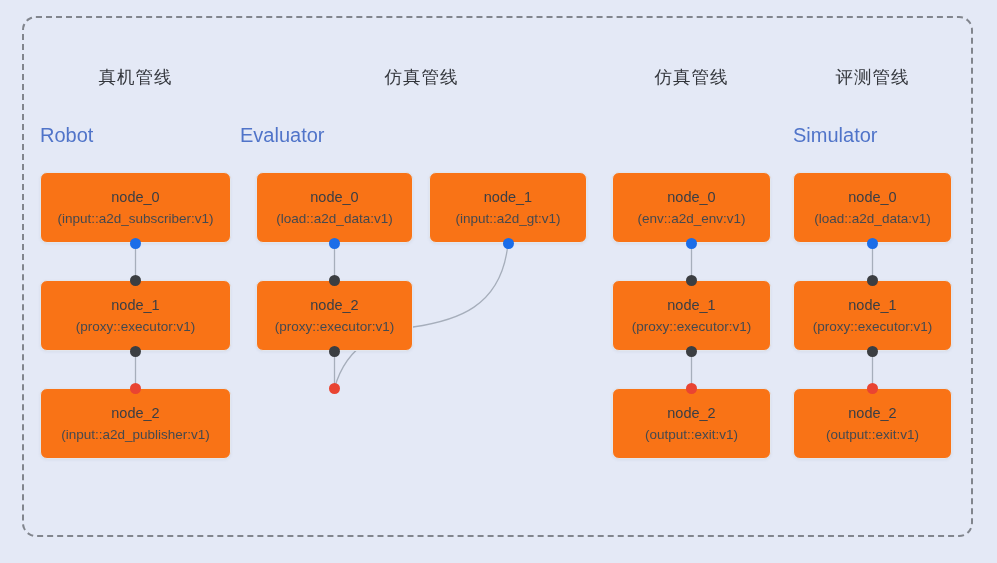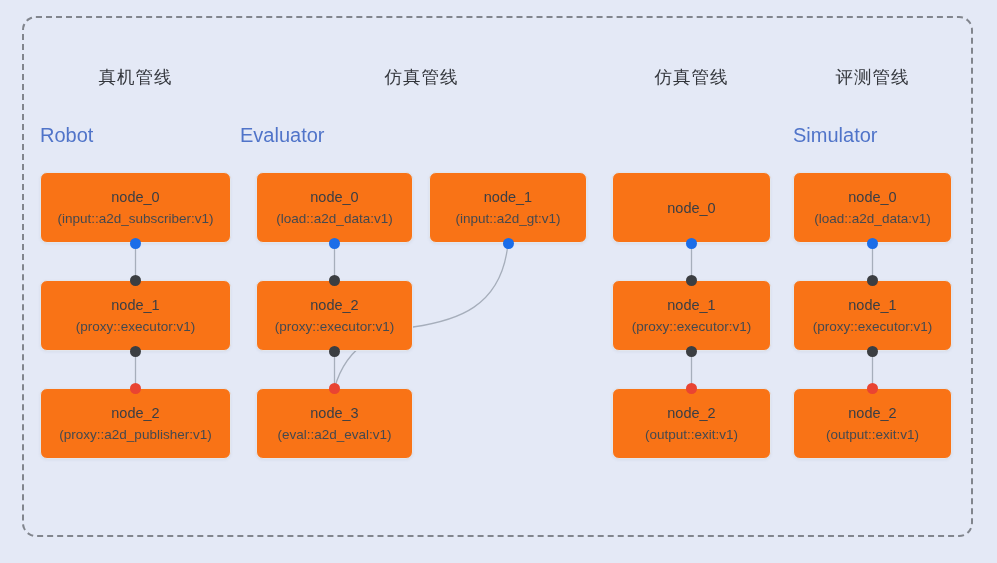--- a/index.html
+++ b/index.html
@@ -56,42 +56,39 @@
   <div class="card" style="left:40px;top:172px;width:191px">
     <div class="nname">node_0</div>
     <div class="ntype">(input::a2d_subscriber:v1)</div>
   </div>
   <div class="card" style="left:40px;top:280px;width:191px">
     <div class="nname">node_1</div>
     <div class="ntype">(proxy::executor:v1)</div>
   </div>
   <div class="card" style="left:40px;top:388px;width:191px">
     <div class="nname">node_2</div>
-    <div class="ntype">(proxy::a2d_publisher:v1)</div>
+    <div class="ntype">(input::a2d_publisher:v1)</div>
   </div>
 
   <div class="card" style="left:256px;top:172px;width:157px">
     <div class="nname">node_0</div>
     <div class="ntype">(load::a2d_data:v1)</div>
   </div>
   <div class="card" style="left:429px;top:172px;width:158px">
     <div class="nname">node_1</div>
     <div class="ntype">(input::a2d_gt:v1)</div>
   </div>
   <div class="card" style="left:256px;top:280px;width:157px">
     <div class="nname">node_2</div>
     <div class="ntype">(proxy::executor:v1)</div>
   </div>
-  <div class="card" style="left:256px;top:388px;width:157px">
-    <div class="nname">node_3</div>
-    <div class="ntype">(eval::a2d_eval:v1)</div>
-  </div>
 
   <div class="card" style="left:612px;top:172px;width:159px">
     <div class="nname">node_0</div>
+    <div class="ntype">(env::a2d_env:v1)</div>
   </div>
   <div class="card" style="left:612px;top:280px;width:159px">
     <div class="nname">node_1</div>
     <div class="ntype">(proxy::executor:v1)</div>
   </div>
   <div class="card" style="left:612px;top:388px;width:159px">
     <div class="nname">node_2</div>
     <div class="ntype">(output::exit:v1)</div>
   </div>
 

